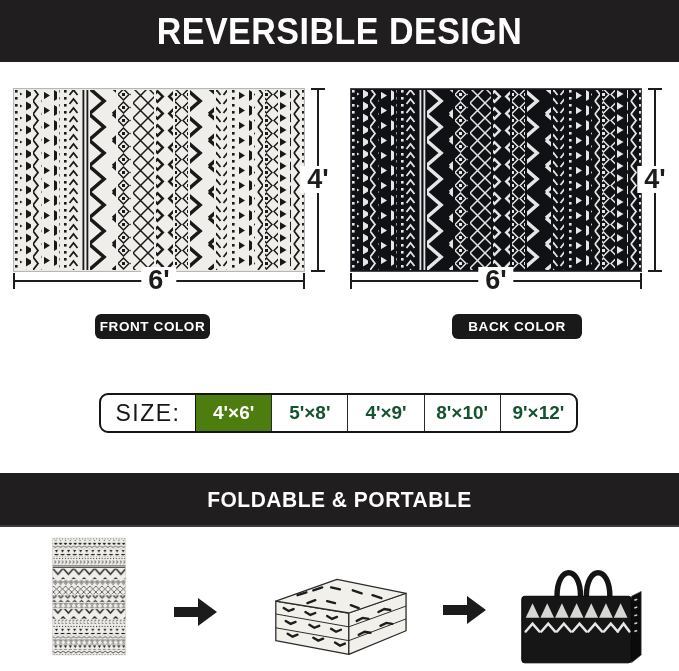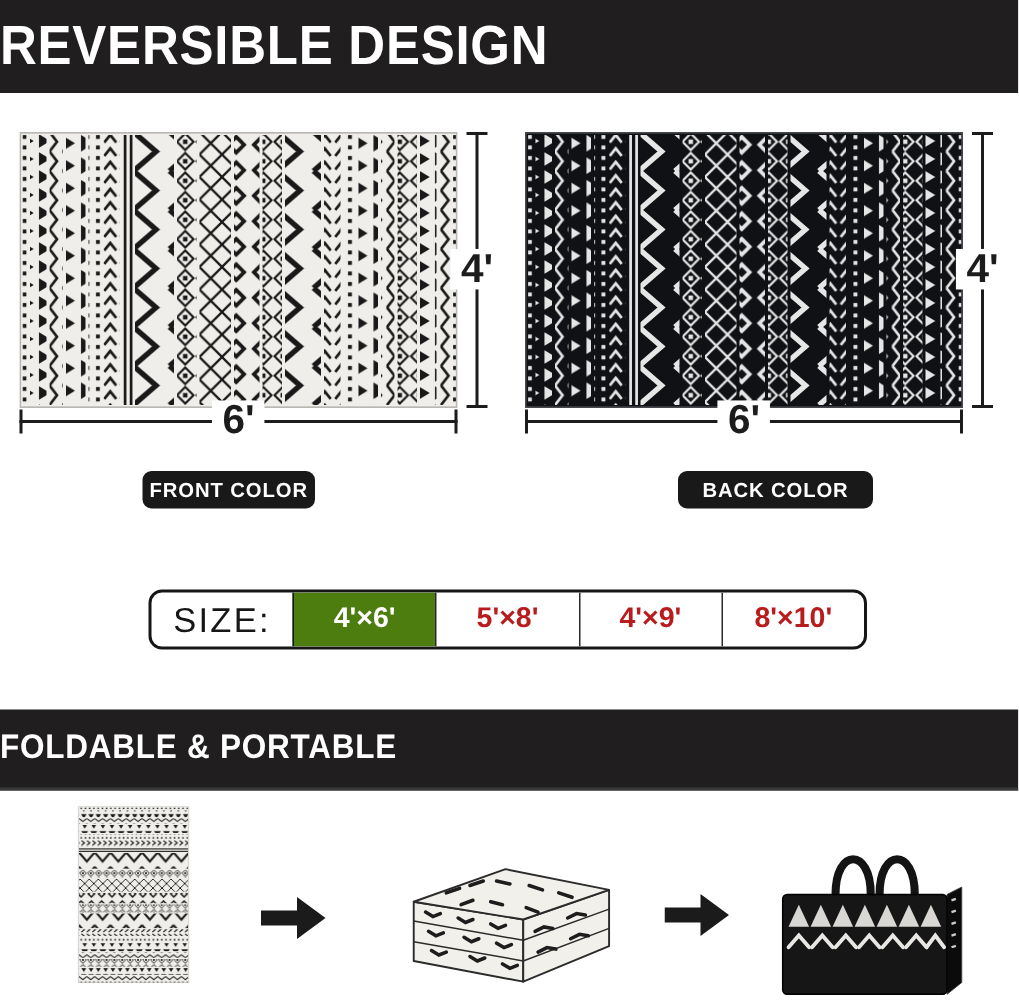--- a/index.html
+++ b/index.html
@@ -4,21 +4,21 @@
 <style>
   html,body{margin:0;padding:0;background:#ffffff;}
   .stage{
     position:relative;width:679px;height:671px;margin:0 auto;
     background:#ffffff;overflow:hidden;
     font-family:"Liberation Sans", sans-serif;color:#1a1a1a;
   }
   
   .banner{
     position:absolute;left:0;right:0;background:#201e1e;color:#ffffff;
-    display:flex;align-items:center;justify-content:flex-start;
+    display:flex;align-items:center;justify-content:center;
     font-weight:bold;letter-spacing:.5px;
   }
   .banner span{transform:scaleY(1.08);}
   .banner.top{top:0;height:62px;font-size:34px;}
   .banner.mid{top:473px;height:52px;font-size:21px;border-bottom:2px solid #3a3a3a;}
   
   .rug{position:absolute;width:292px;height:184px;}
   .rug svg{display:block;width:100%;height:100%;}
   .rug.front{left:13px;top:88px;}
   .rug.back{left:350px;top:88px;}
@@ -48,21 +48,21 @@
   .size-bar{
     position:absolute;left:99px;top:393px;width:479px;height:40px;background:#ffffff;
     border:2.5px solid #161616;border-radius:9px;display:flex;overflow:hidden;box-sizing:border-box;
   }
   .size-label{
     width:94px;flex:0 0 auto;display:flex;align-items:center;justify-content:center;
     font-weight:normal;font-size:23px;letter-spacing:1.5px;color:#161616;
   }
   .size-opt{
     flex:1 1 0;display:flex;align-items:center;justify-content:center;
-    font-weight:bold;font-size:19px;color:#b91c1c;border-left:1.5px solid #2a2a2a;
+    font-weight:bold;font-size:19px;color:#14532d;border-left:1.5px solid #2a2a2a;
   }
   .size-opt.selected{background:#4d7c0f;color:#ffffff;border-left-color:#161616;}
   
   .flat-rug-wrap{position:absolute;left:50px;top:537px;width:77px;height:118px;}
   .flat-rug-wrap svg{position:absolute;left:-20.5px;top:20.5px;width:118px;height:77px;transform:rotate(90deg);display:block;}
   .arrow{position:absolute;width:44px;height:30px;}
   .arrow.a1{left:174px;top:597px;}
   .arrow.a2{left:443px;top:595px;}
   .folded{position:absolute;left:262px;top:563px;width:148px;height:100px;}
   .bag{position:absolute;left:512px;top:551px;width:137px;height:116px;}
@@ -188,20 +188,21 @@
   <div class="badge back">
     <span>BACK COLOR</span>
   </div>
 
   <div class="size-bar">
     <div class="size-label">SIZE:</div>
     <div class="size-opt selected">4'×6'</div>
     <div class="size-opt">5'×8'</div>
     <div class="size-opt">4'×9'</div>
     <div class="size-opt">8'×10'</div>
+    <div class="size-opt">9'×12'</div>
   </div>
 
   <div class="banner mid">
     <span>FOLDABLE &amp; PORTABLE</span>
   </div>
 
   <div class="flat-rug-wrap">
     <svg viewBox="0 0 292 184">
         <use href="#rug-art"></use>
       </svg>

